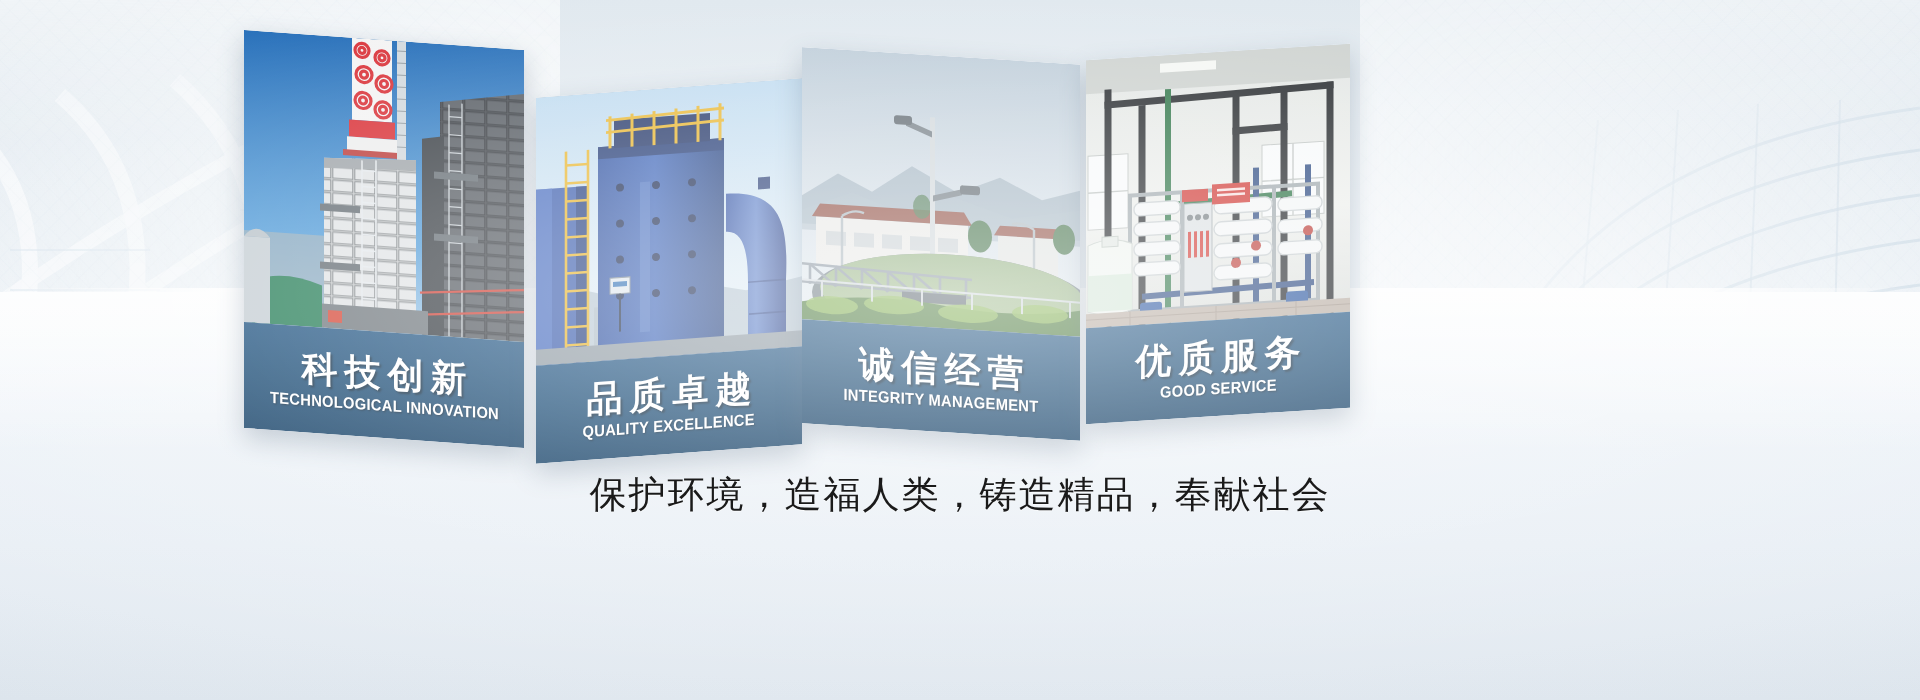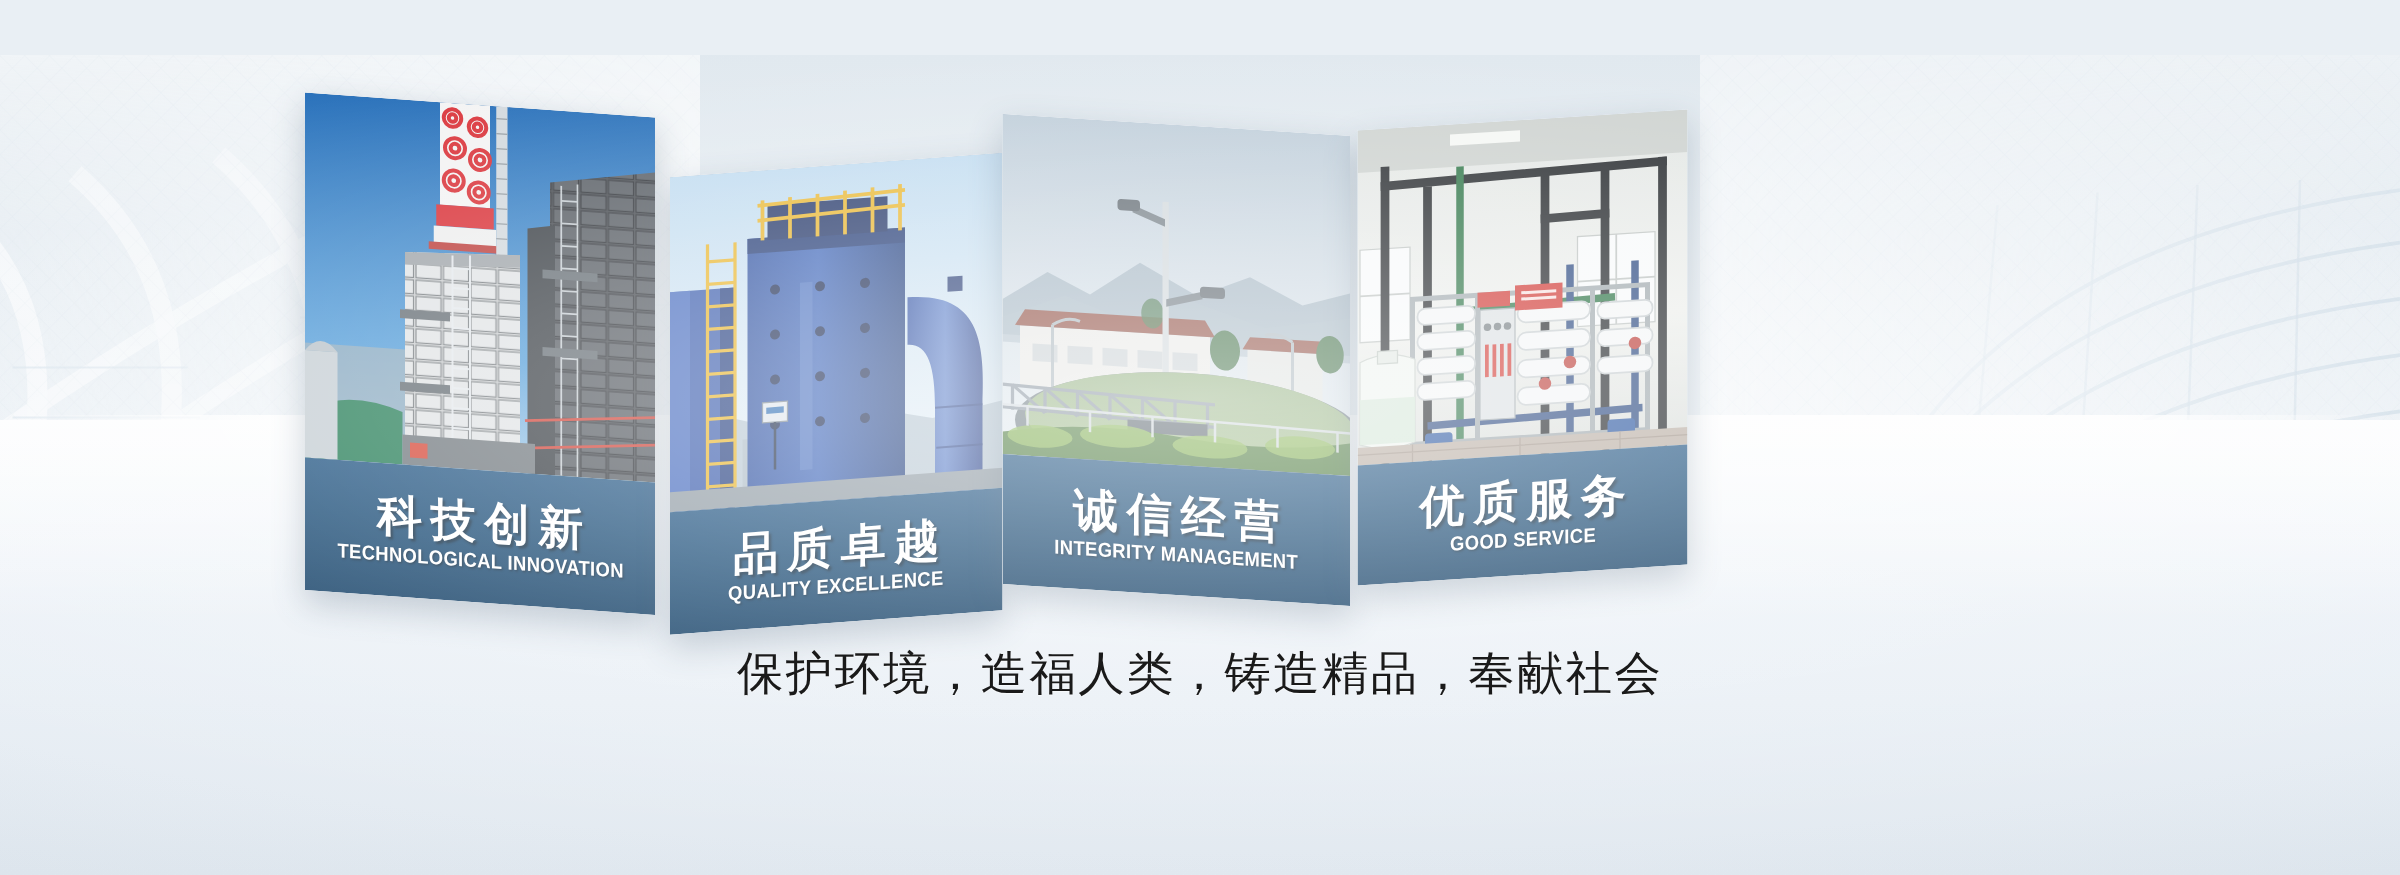--- a/index.html
+++ b/index.html
@@ -7,21 +7,20 @@
   body {
     font-family:"Liberation Sans", sans-serif;
     background:#e9eff4;
     position:relative;
   }
 
   
   #stage { position:absolute; inset:0; overflow:hidden;
     background:
       linear-gradient(180deg,#dfe7ee 0%,#e6ecf2 18%,#eef3f7 42%,#f4f7fa 60%,#eef2f6 78%,#e4eaf0 100%);
-    margin-top: 44px;
   }
   .bg-svg { position:absolute; inset:0; width:1920px; height:700px; }
 
   
   .horizon {
     position:absolute; left:0; right:0; top:288px; height:4px;
     background:linear-gradient(90deg,rgba(255,255,255,0) 0%,rgba(255,255,255,.95) 12%,rgba(255,255,255,.98) 50%,rgba(255,255,255,.9) 88%,rgba(255,255,255,0) 100%);
   }
   .floor {
     position:absolute; left:0; right:0; top:292px; bottom:0;

